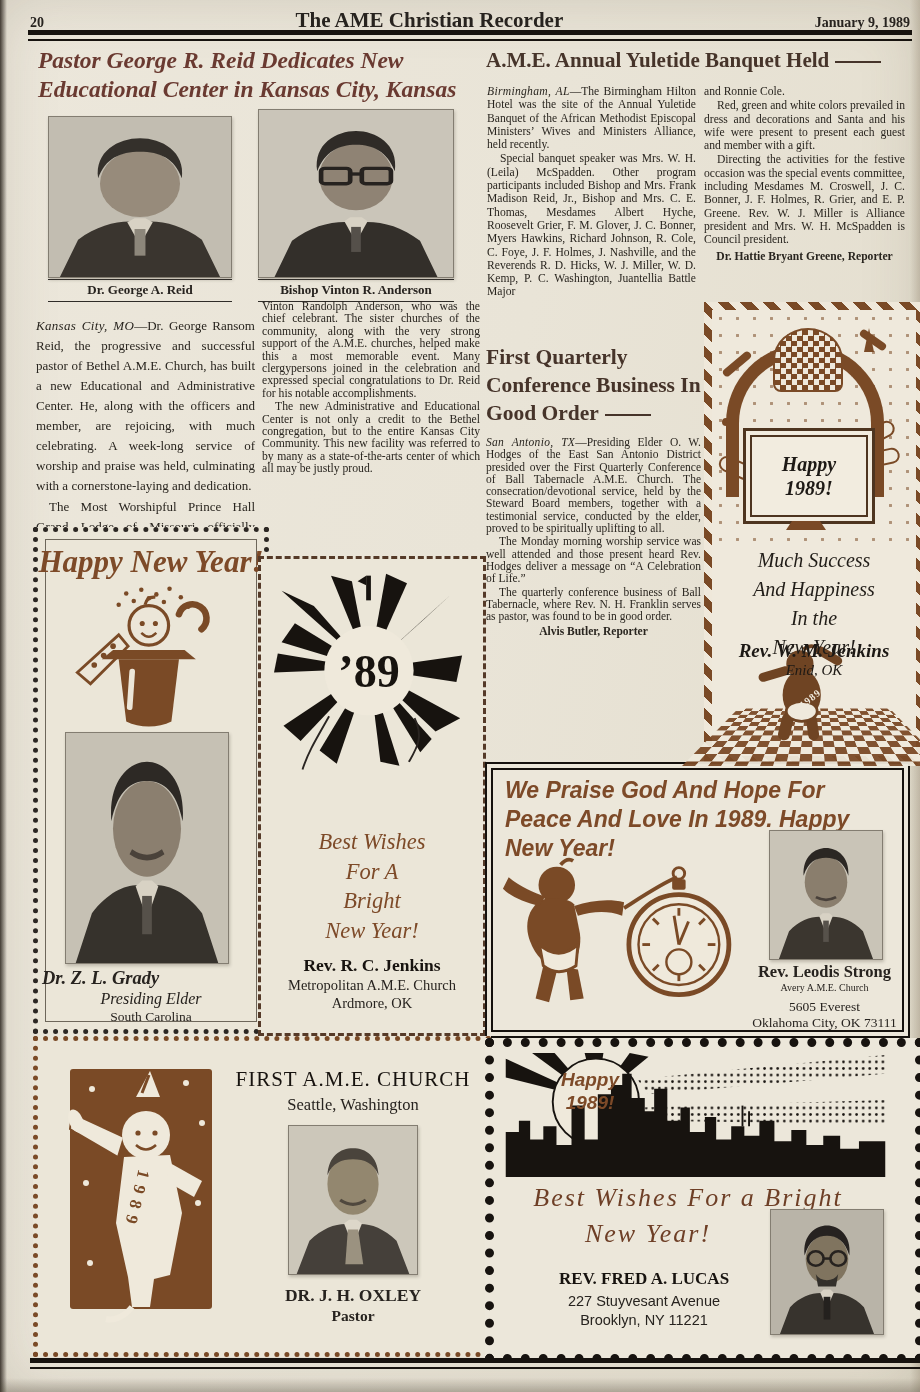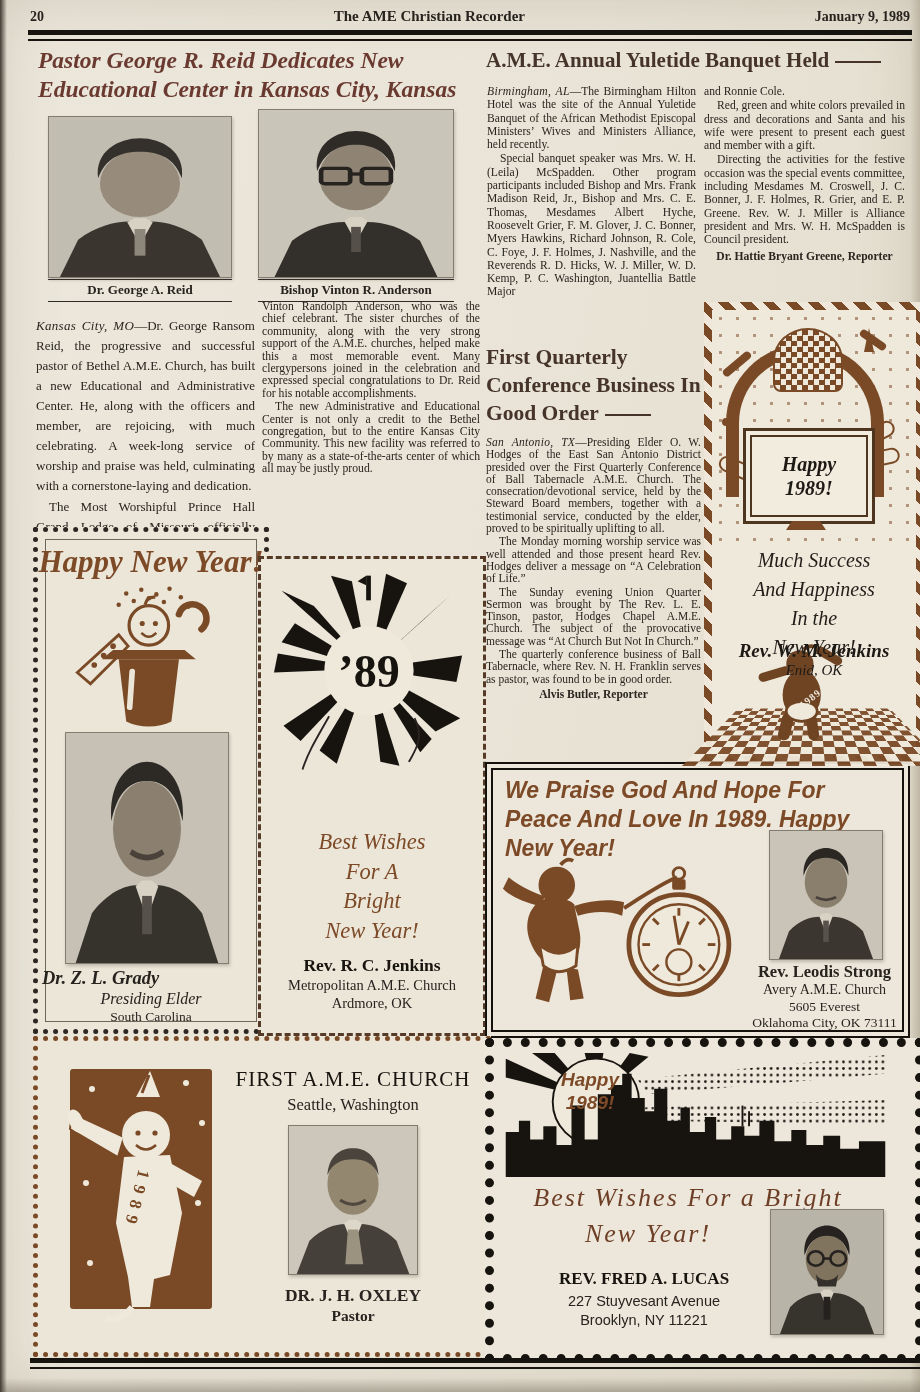--- a/index.html
+++ b/index.html
@@ -8,21 +8,21 @@
     font-family:"Liberation Serif","DejaVu Serif",serif;color:#27231f;
     box-shadow:inset 0 0 60px rgba(90,75,55,.18);}
   .abs{position:absolute;}
   
   .scan-left{left:0;top:0;width:7px;height:100%;background:linear-gradient(90deg,rgba(40,33,26,.85),rgba(40,33,26,0));}
   .scan-bottom{left:0;bottom:0;width:100%;height:14px;background:linear-gradient(0deg,rgba(70,60,45,.30),rgba(70,60,45,0));}
   .scan-right{right:0;top:0;width:10px;height:100%;background:linear-gradient(-90deg,rgba(120,105,80,.25),rgba(120,105,80,0));}
   
   .masthead{left:30px;top:8px;width:880px;display:flex;justify-content:space-between;align-items:baseline;font-weight:bold;}
   .masthead .pgno{font-size:14px;}
-  .masthead .title{font-size:15px;}
+  .masthead .title{font-size:21px;}
   .masthead .date{font-size:14px;}
   .rule-double{border-top:5px solid #17130f;border-bottom:2px solid #17130f;height:4px;}
   .hdr-rule{left:28px;top:30px;width:884px;}
   .btm-rule{left:30px;top:1358px;width:890px;}
   
   .hl-reid{left:38px;top:46px;width:446px;font-weight:bold;font-style:italic;font-size:23.5px;line-height:1.25;color:#6a3a31;}
   .hl-dark{font-weight:bold;color:#46342a;}
   .hl-yule{left:486px;top:48px;width:422px;font-size:21px;}
   .hl-quart{left:486px;top:344px;width:220px;font-size:21.5px;line-height:1.3;}
   .tail{display:inline-block;border-bottom:2.5px solid #46342a;width:46px;transform:translateY(-4px);margin-left:6px;}
@@ -84,21 +84,21 @@
   .a89-church{left:0;top:418px;width:100%;text-align:center;font-size:14.5px;}
   .a89-loc{left:0;top:436px;width:100%;text-align:center;font-size:14.5px;}
   
   .ad-strong{left:485px;top:762px;width:421px;height:272px;border:2px solid #15110d;background:#ece7da;}
   .strong-in{position:absolute;inset:4px;border:2px solid #15110d;}
   .strong-hl{left:18px;top:12px;width:380px;font-family:"Liberation Sans","DejaVu Sans",sans-serif;
     font-weight:bold;font-style:italic;font-size:23px;line-height:1.25;color:#7d4a28;}
   .bw-art{left:14px;top:86px;width:250px;height:168px;}
   .ph-strong{left:282px;top:66px;width:112px;height:128px;}
   .strong-name{left:250px;top:198px;width:175px;text-align:center;font-weight:bold;font-size:16.5px;}
-  .strong-church{left:250px;top:218px;width:175px;text-align:center;font-size:14px;}
+  .strong-church{left:250px;top:218px;width:175px;text-align:center;font-size:10px;}
   .strong-addr{left:250px;top:235px;width:175px;text-align:center;font-size:13.5px;}
   .strong-city{left:250px;top:251px;width:175px;text-align:center;font-size:13.5px;}
   
   .ad-oxley{left:33px;top:1036px;width:448px;height:311px;border:5px dotted #7a4a26;background:#ebe6d8;}
   .ox-art{left:28px;top:22px;width:150px;height:262px;}
   .ox-sash{left:88px;top:128px;writing-mode:vertical-rl;transform:rotate(14deg);font-weight:bold;font-size:17px;letter-spacing:7px;color:#7a4a26;}
   .ox-church{left:195px;top:26px;width:240px;text-align:center;font-size:21px;letter-spacing:1px;color:#17130f;}
   .ox-locline{left:195px;top:54px;width:240px;text-align:center;font-size:16.5px;}
   .ph-oxley{left:250px;top:84px;width:128px;height:148px;}
   .ox-name{left:195px;top:244px;width:240px;text-align:center;font-weight:bold;font-size:17.5px;}
@@ -184,21 +184,20 @@
     <p>Directing the activities for the festive occasion was the special events committee, including Mesdames M. Croswell, J. C. Bonner, J. F. Holmes, R. Grier, and E. P. Greene. Rev. W. J. Miller is Alliance president and Mrs. W. H. McSpadden is Council president.</p>
     <p class="byline">Dr. Hattie Bryant Greene, Reporter</p>
   </div>
 
   <div class="abs hl-dark hl-quart">
     <span>First Quarterly Conference Business In Good Order</span><span class="tail"></span>
   </div>
   <div class="abs body-col quart-b">
     <p><span class="dateline">San Antonio, TX</span><span>—Presiding Elder O. W. Hodges of the East San Antonio District presided over the First Quarterly Conference of Ball Tabernacle A.M.E. Church. The consecration/devotional service, held by the Steward Board members, together with a testimonial service, conducted by the elder, proved to be spiritually uplifting to all.</span></p>
     <p>The Monday morning worship service was well attended and those present heard Rev. Hodges deliver a message on “A Celebration of Life.”</p>
-    <p>The Sunday evening Union Quarter Sermon was brought by The Rev. L. E. Tinson, pastor, Hodges Chapel A.M.E. Church. The subject of the provocative message was “At Church But Not In Church.”</p>
     <p>The quarterly conference business of Ball Tabernacle, where Rev. N. H. Franklin serves as pastor, was found to be in good order.</p>
     <p class="byline">Alvis Butler, Reporter</p>
   </div>
 
   <div class="abs ad-jenkins">
     <div class="abs jk-confetti"></div>
     <div class="abs jk-stick" style="left:8px;top:50px;width:34px;height:8px;transform:rotate(-40deg);"></div>
     <div class="abs jk-stick" style="left:146px;top:26px;width:30px;height:8px;transform:rotate(35deg);"></div>
     <div class="abs jk-cap" style="left:146px;top:116px;width:34px;height:12px;transform:rotate(-28deg);"></div>
     <div class="abs jk-cap" style="left:150px;top:140px;width:34px;height:12px;transform:rotate(-12deg);"></div>

